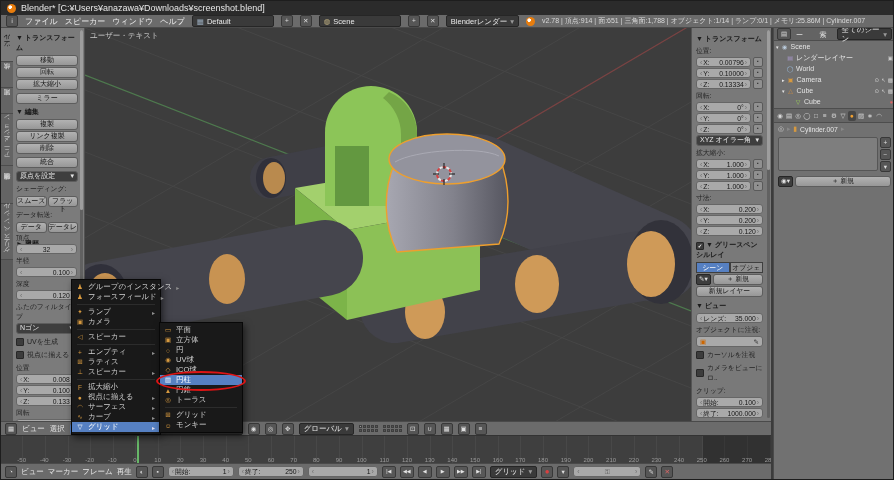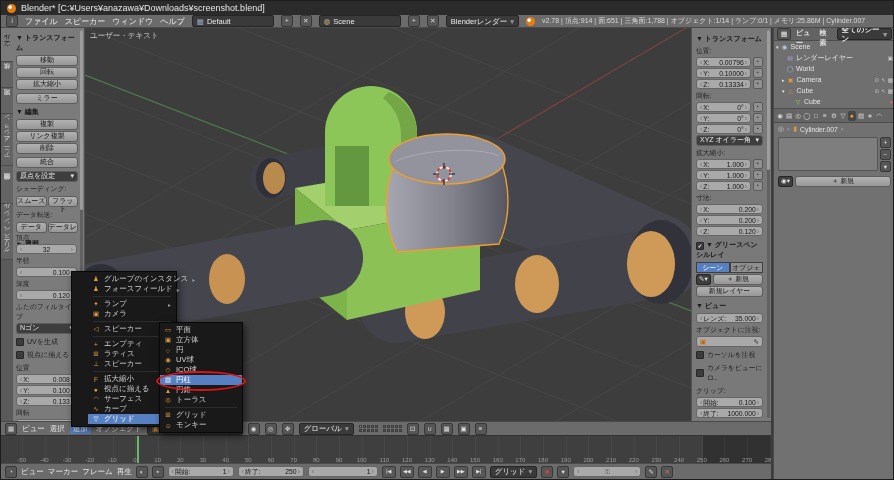--- a/index.html
+++ b/index.html
@@ -47,21 +47,21 @@
   .seg{display:flex;margin:1px 0;}
   .seg div{flex:1;height:9px;line-height:9px;text-align:center;border:1px solid #3f3f3f;background:#8f8f8f;font-size:6.8px;}
   .seg .on{background:#5680c2;color:#fff;}
   .fieldrow{display:flex;gap:2px;margin:1px 0;}
   .minibtn{background:#3e3e3e;border:1px solid #262626;border-radius:2px;color:#e2e2e2;height:9px;line-height:8px;padding:0 2px;font-size:6.5px;flex:none;}
   .widebtn{flex:1;background:linear-gradient(#b2b2b2,#979797);border:1px solid #5d5d5d;border-radius:3px;height:9px;line-height:8px;text-align:center;color:#111;font-size:6.8px;}
   .objfield{display:flex;align-items:center;background:#a9a9a9;border:1px solid #666;border-radius:3px;height:9px;padding:0 3px;margin:1px 0;font-size:6.5px;color:#333;}
   .graylab{color:#4e4e4e;}
   
   .outliner{position:absolute;left:772px;top:27px;width:122px;height:80px;background:#6f6f6f;border-left:1px solid #4a4a4a;box-sizing:border-box;font-size:7px;color:#e4e4e4;overflow:hidden;}
-  .ohead{height:12px;background:#636363;border-bottom:1px solid #4d4d4d;display:flex;align-items:flex-start;gap:5px;padding:0 3px;font-weight:bold;}
+  .ohead{height:12px;background:#636363;border-bottom:1px solid #4d4d4d;display:flex;align-items:flex-end;gap:5px;padding:0 3px;}
   .orow{display:flex;align-items:center;height:11px;gap:2px;padding:0 2px;white-space:nowrap;}
   .oic{width:8px;text-align:center;font-size:6px;flex:none;}
   .otog{margin-left:auto;display:flex;gap:2px;font-size:5.5px;color:#c9c9c9;}
   .props{position:absolute;left:772px;top:107px;width:122px;height:371px;background:#717171;border-left:1px solid #4a4a4a;border-top:1px solid #4d4d4d;box-sizing:border-box;font-size:7px;color:#1d1d1d;}
   .ptabs{height:13px;background:#656565;border-bottom:1px solid #4d4d4d;display:flex;align-items:center;gap:1px;padding:0 2px;}
   .ptab{width:8px;height:10px;line-height:10px;text-align:center;font-size:6.5px;color:#d7d7d7;border-radius:2px;}
   .ptab.on{background:#464646;color:#f0a030;}
   .pcrumb{height:12px;display:flex;align-items:center;gap:3px;padding:0 4px;font-size:6.8px;color:#e6e6e6;}
   .slotbox{margin:2px 4px;display:flex;gap:2px;}
   .slotlist{flex:1;height:32px;background:#7e7e7e;border:1px solid #565656;border-radius:2px;}
@@ -77,21 +77,21 @@
   .tcanvas{position:absolute;left:0;top:434px;width:770px;height:28px;background:#3f3f3f;background-image:repeating-linear-gradient(90deg,#484848 0 1px,transparent 1px 22.67px);background-position:134px 0;overflow:hidden;border-top:1px solid #333;}
   .endshade{position:absolute;left:702px;top:0;width:68px;height:28px;background:rgba(0,0,0,.22);}
   .cfline{position:absolute;top:0;width:2px;height:28px;background:#67b768;}
   .rlbl{position:absolute;bottom:1px;width:16px;text-align:center;font-size:6px;color:#9a9a9a;}
   .tfooter{position:absolute;left:0;top:462px;width:770px;height:16px;background:#6b6b6b;border-top:1px solid #4a4a4a;display:flex;align-items:center;gap:4px;padding:0 4px;font-size:7.5px;color:#e9e9e9;box-sizing:border-box;}
   .tfooter .nf{height:9px;min-width:40px;margin:0;background:#a9a9a9;}
   .pbtn{width:12px;height:10px;background:#585858;border:1px solid #3a3a3a;border-radius:2px;font-size:5px;line-height:9px;text-align:center;color:#e4e4e4;flex:none;}
   .rec{color:#d84040;font-size:8px;}
   
   .menu{position:absolute;background:#191919;border:1px solid #080808;box-shadow:2px 3px 7px rgba(0,0,0,.55);padding:2px 0;font-size:7.5px;color:#d2d2d2;z-index:40;}
-  .addmenu{left:70px;top:270px;width:88px;padding-left:16px;}
+  .addmenu{left:70px;top:278px;width:88px;}
   .meshmenu{left:158px;top:321px;width:82px;}
   .mi{display:flex;align-items:center;height:10px;padding:0 5px 0 4px;gap:4px;white-space:nowrap;}
   .mi .ic{width:8px;text-align:center;color:#d6993f;font-size:6.5px;flex:none;}
   .mi .arr{margin-left:auto;color:#8f8f8f;font-size:6px;}
   .mi.active{background:#5680c2;color:#fff;}
   .msep{height:1px;background:#2c2c2c;margin:2px 5px;}
   .annot{position:absolute;left:155px;top:370px;width:86px;height:16px;border:2px solid #dd1414;border-radius:50%;z-index:60;}
   .botstrip{position:absolute;left:0;top:478px;width:894px;height:2px;background:#2b2b2b;}
 </style>
 </head>

